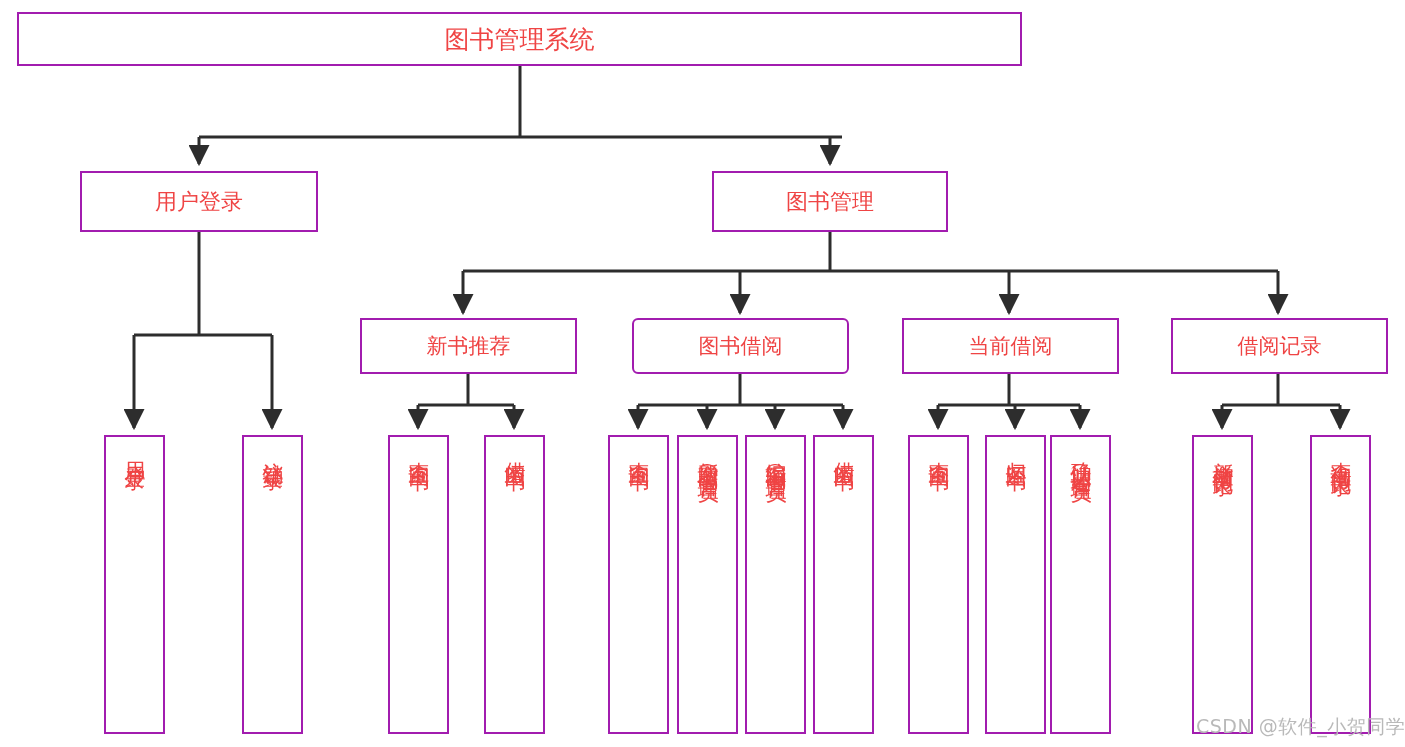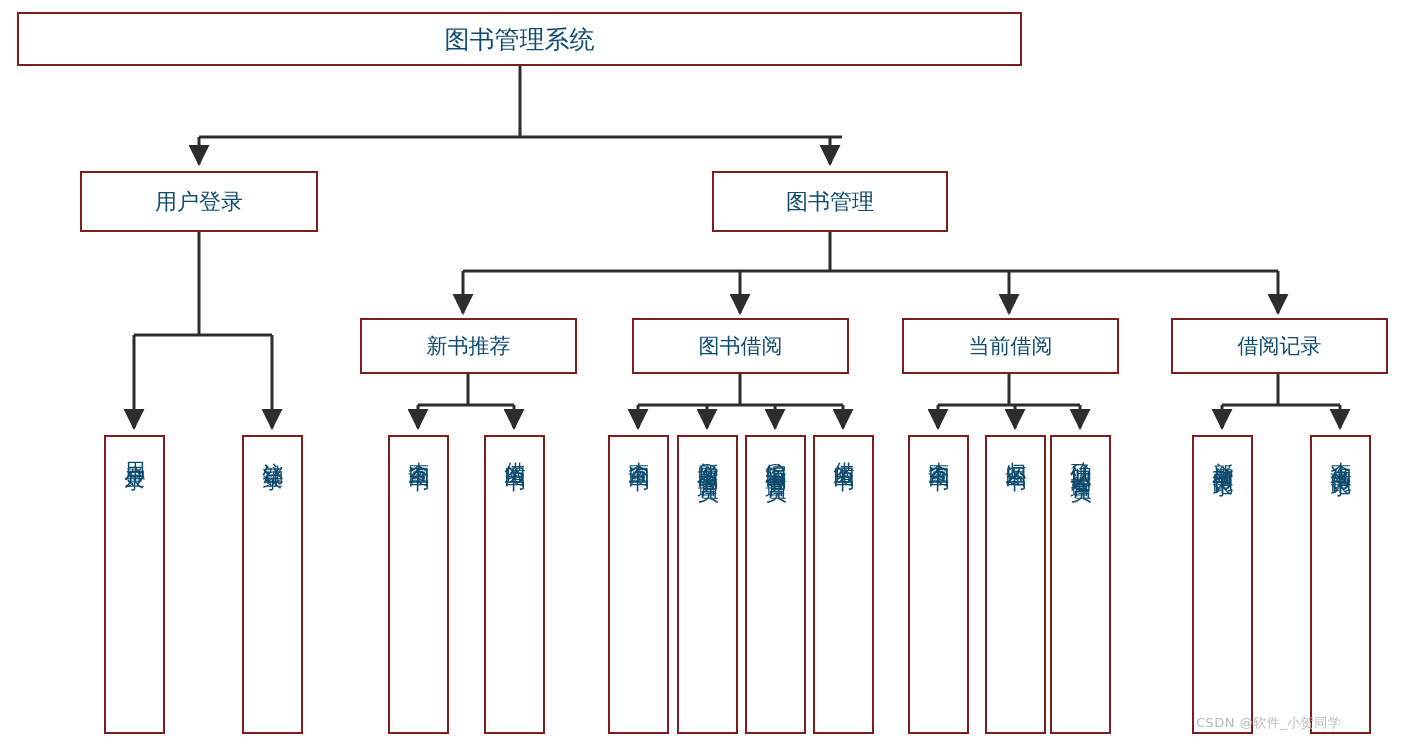--- a/index.html
+++ b/index.html
@@ -22,25 +22,25 @@
     left: 0;
     top: 0;
     width: 1405px;
     height: 747px;
     pointer-events: none;
   }
   .node {
     position: absolute;
     box-sizing: border-box;
     background: #ffffff;
-    border: 2px solid #7f1d1d;
+    border: 2px solid #a21caf;
     display: flex;
     align-items: center;
     justify-content: center;
-    color: #0c4a6e;
+    color: #ef4444;
   }
   .node.root {
     font-size: 25px;
   }
   .node.l1 {
     font-size: 22px;
   }
   .node.l2 {
     font-size: 21px;
   }
@@ -53,21 +53,21 @@
   .node.leaf .vtext {
     writing-mode: vertical-rl;
     text-orientation: upright;
     letter-spacing: 3px;
     line-height: 1;
     white-space: nowrap;
   }
   .watermark {
     position: absolute;
     color: #b9b9b9;
-    font-size: 13px;
+    font-size: 19px;
     white-space: nowrap;
     letter-spacing: 0.5px;
   }
 </style>
 </head>
 <body>
 
 <div id="canvas">
 
   <svg class="wires" viewBox="0 0 1405 747" xmlns="http://www.w3.org/2000/svg">
@@ -127,21 +127,21 @@
   <div class="node l1" style="left:80px; top:171px; width:238px; height:61px;">
     <span>用户登录</span>
   </div>
   <div class="node l1" style="left:712px; top:171px; width:236px; height:61px;">
     <span>图书管理</span>
   </div>
 
   <div class="node l2" style="left:360px; top:318px; width:217px; height:56px;">
     <span>新书推荐</span>
   </div>
-  <div class="node l2" style="left:632px; top:318px; width:217px; height:56px;">
+  <div class="node l2" style="left:632px; top:318px; width:217px; height:56px;border-radius:6px;">
     <span>图书借阅</span>
   </div>
   <div class="node l2" style="left:1171px; top:318px; width:217px; height:56px;">
     <span>借阅记录</span>
   </div>
   <div class="node l2" style="left:902px; top:318px; width:217px; height:56px;">
     <span>当前借阅</span>
   </div>
 
   <div class="node leaf" style="left:104px; top:435px; width:61px; height:299px;">

